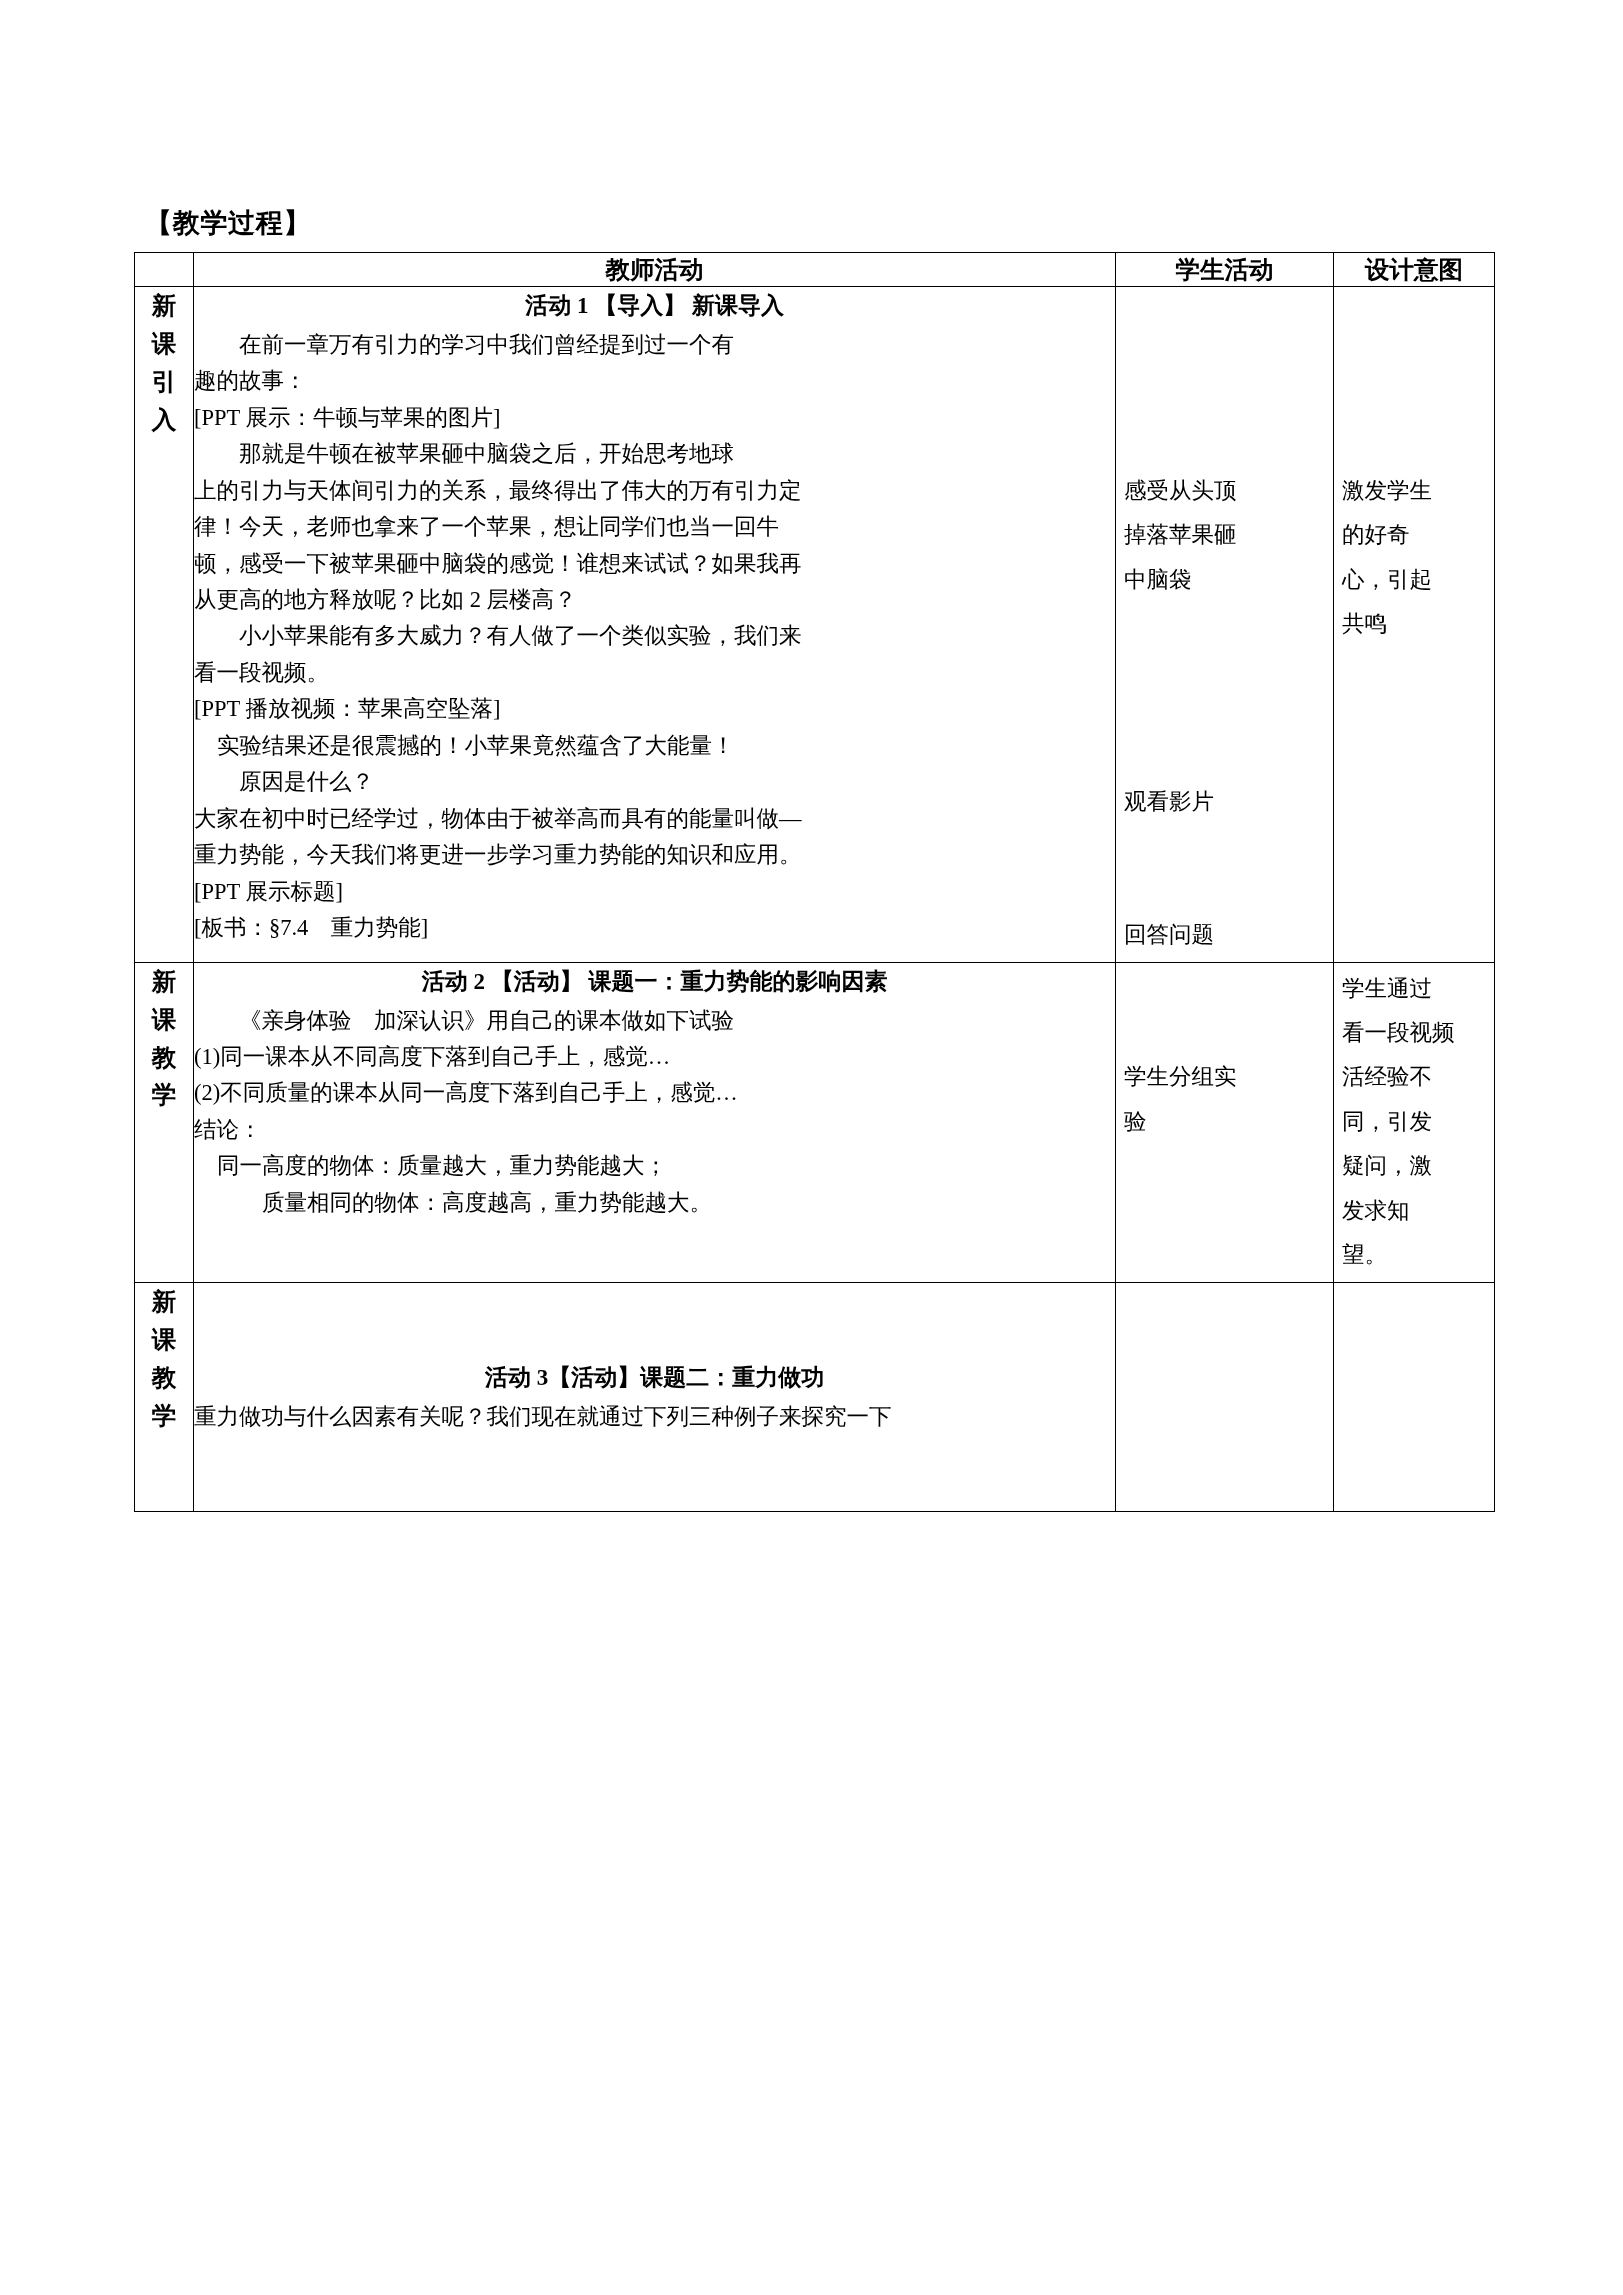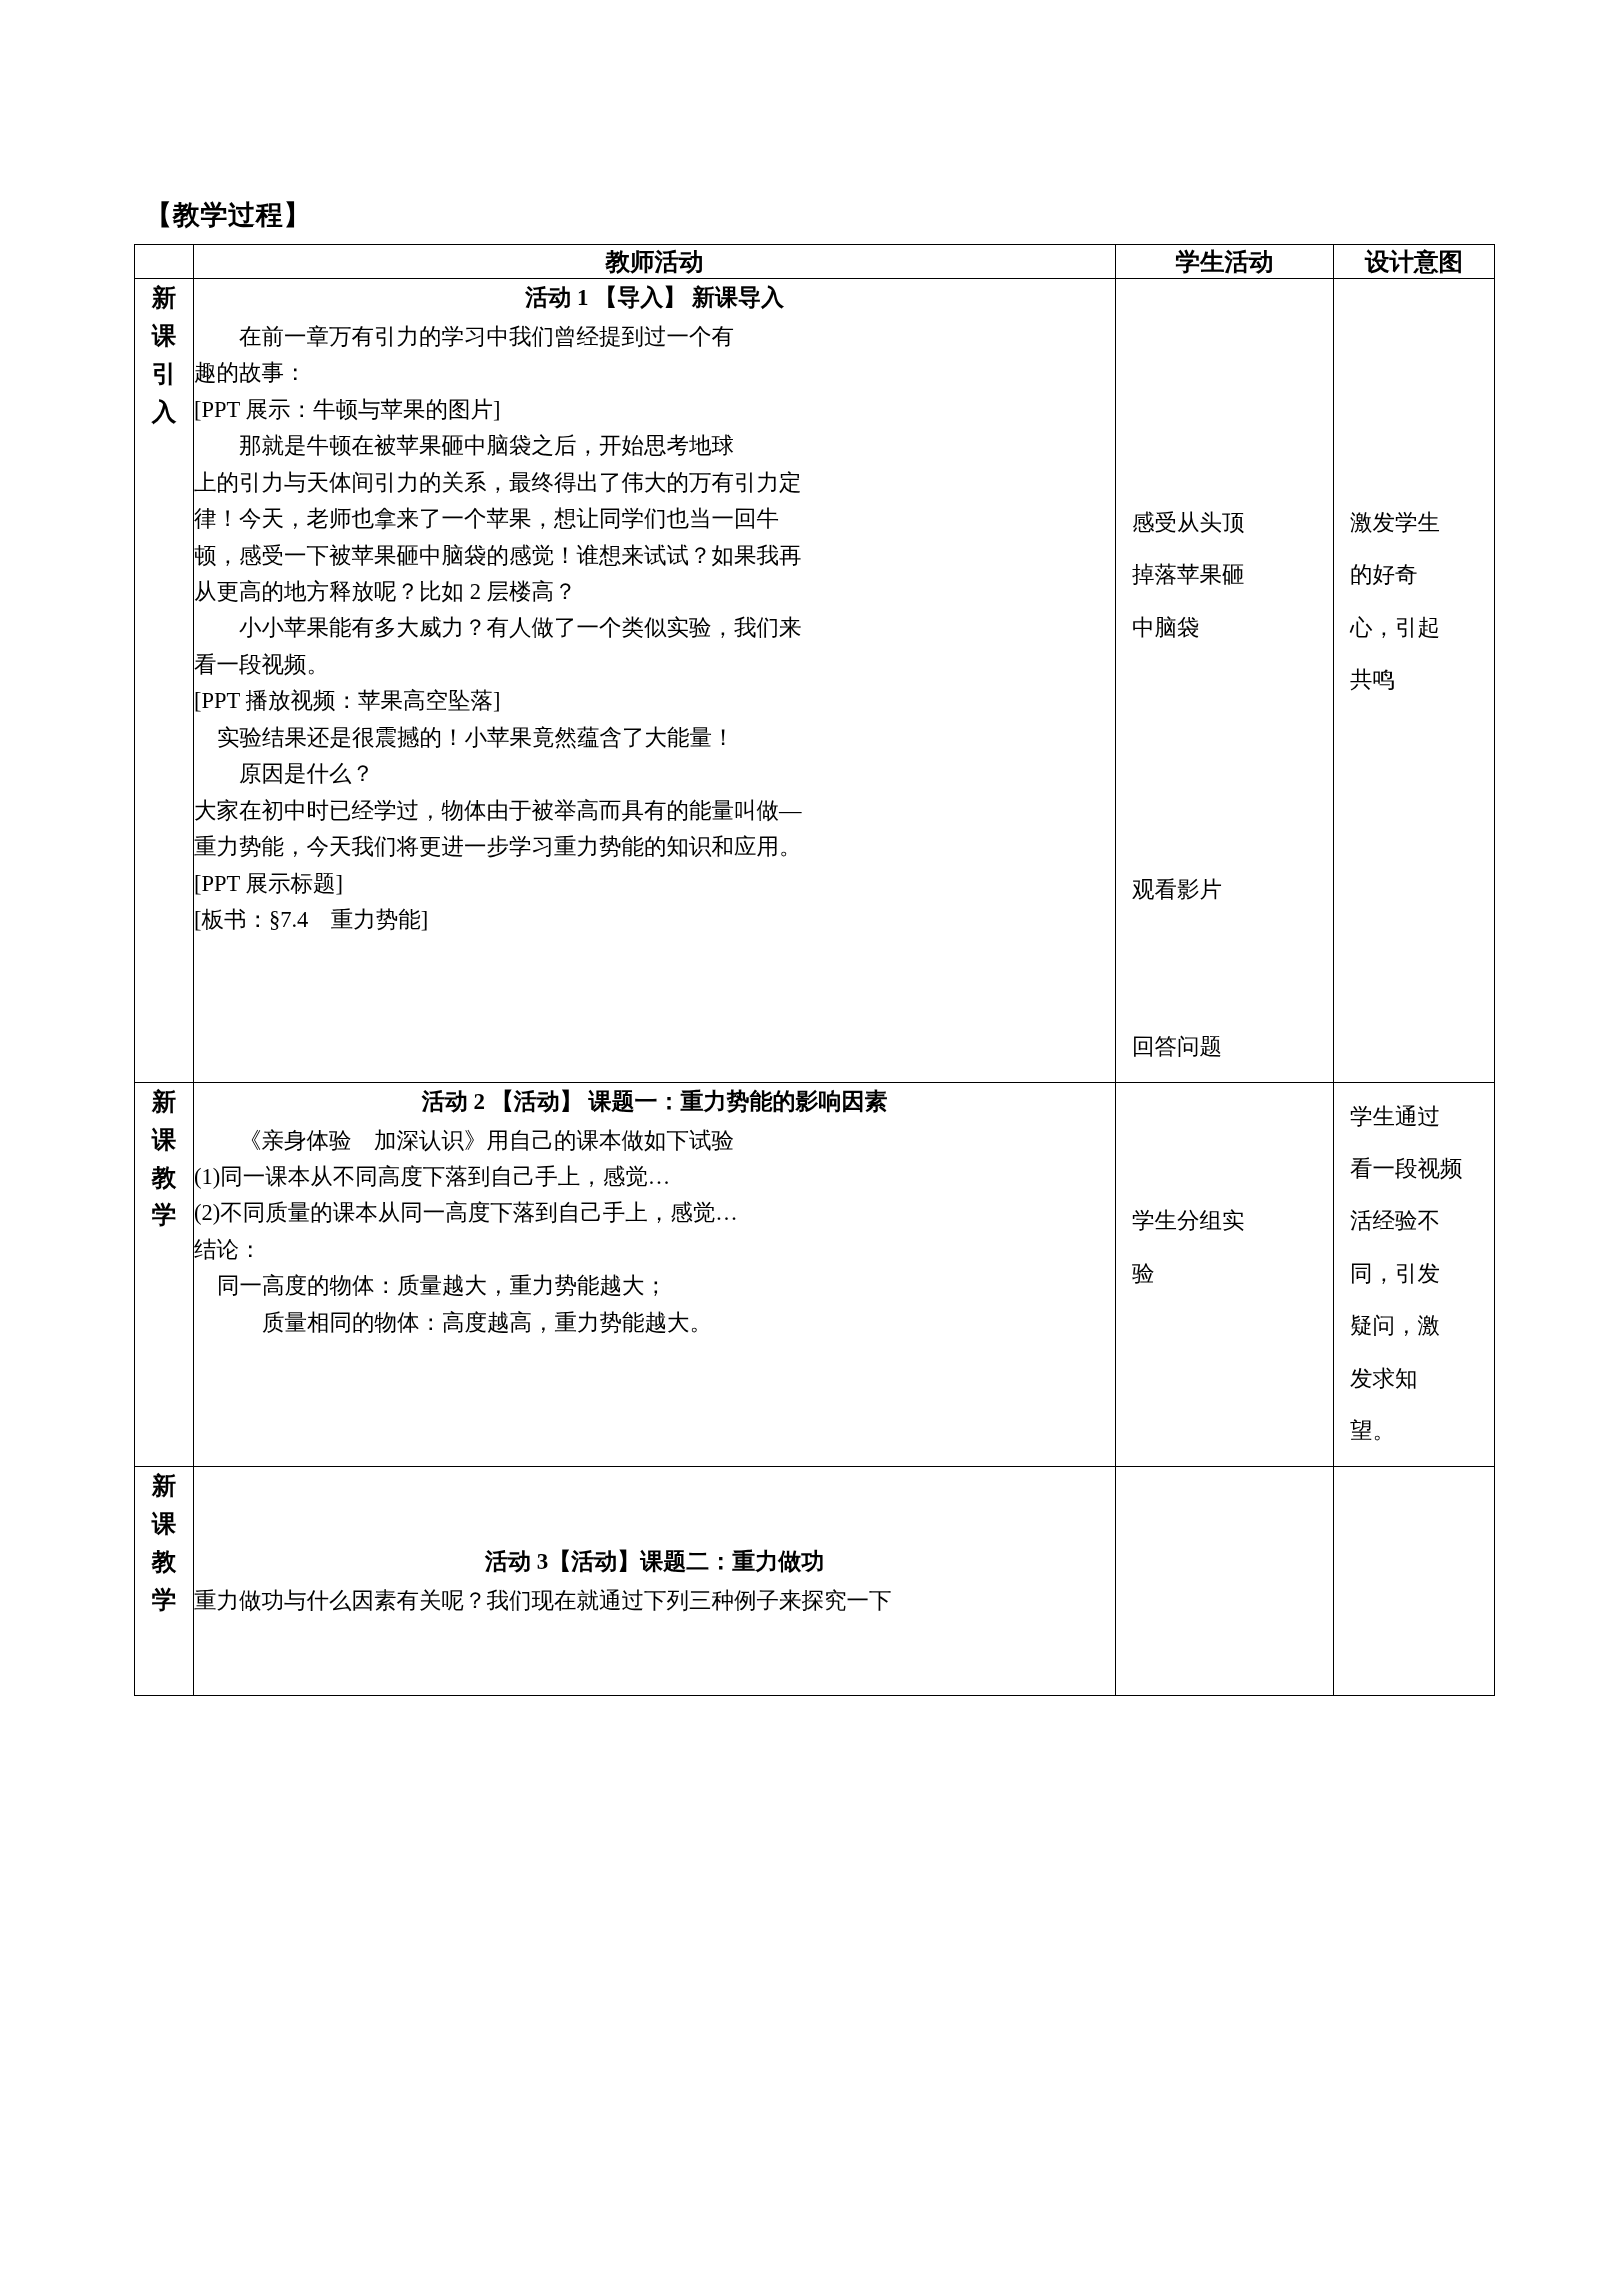--- a/index.html
+++ b/index.html
@@ -9,21 +9,21 @@
   }
   body {
     width: 1623px;
     height: 2295px;
     font-family: "Liberation Serif", "DejaVu Serif", serif;
     color: #000000;
     position: relative;
   }
   .page {
     position: absolute;
-    left: 0; top: 4px;
+    left: 0; top: 12px;
     width: 1623px;
     height: 1847px;
     box-sizing: border-box;
     padding: 0;
   }
   .heading {
     position: absolute;
     left: 145px;
     top: 193px;
     font-size: 27px;
@@ -78,21 +78,21 @@
     font-weight: bold;
     font-size: 23px;
     margin-bottom: 2.7px !important;
     text-align: center;
   }
   .side-cell {
     padding: 9.5px 11px 12.3px 12.3px;
     font-size: 22.5px;
     line-height: 1.62;
   }
-  .side-cell p { margin: 16px; }
+  .side-cell p { margin: 8px; }
   .spacer-p { height: 1.62em; }
   .gap-block { height: 38px; }
 </style>
 </head>
 <body>
 
 <div class="page">
 
   <div class="heading">【教学过程】</div>
 

